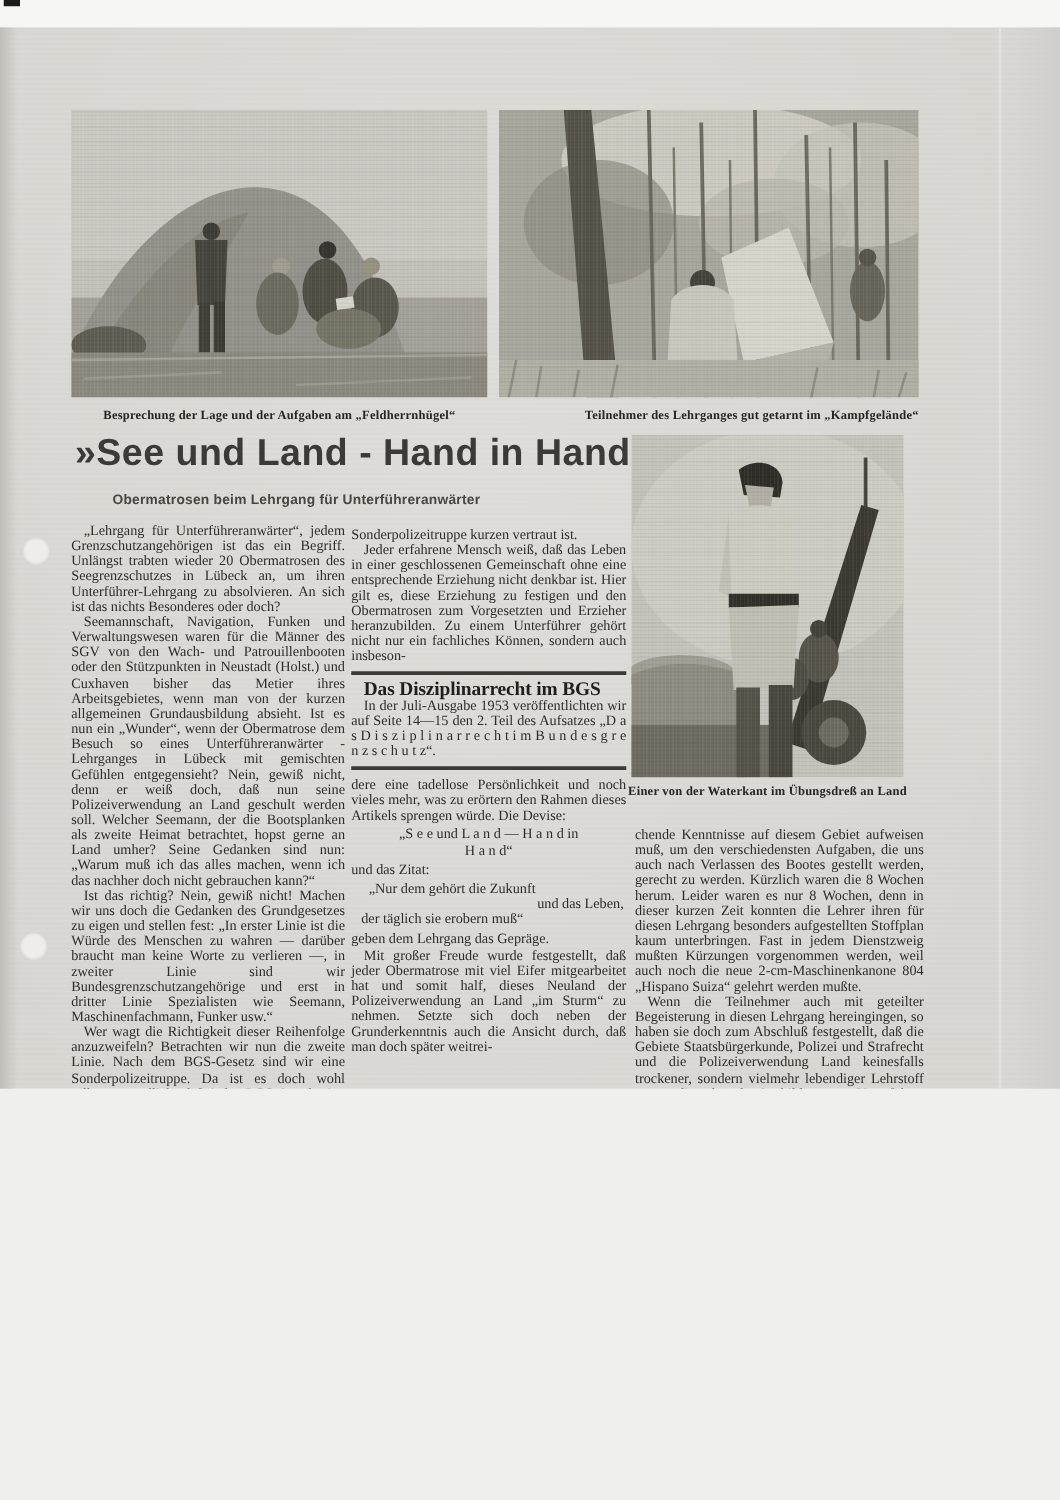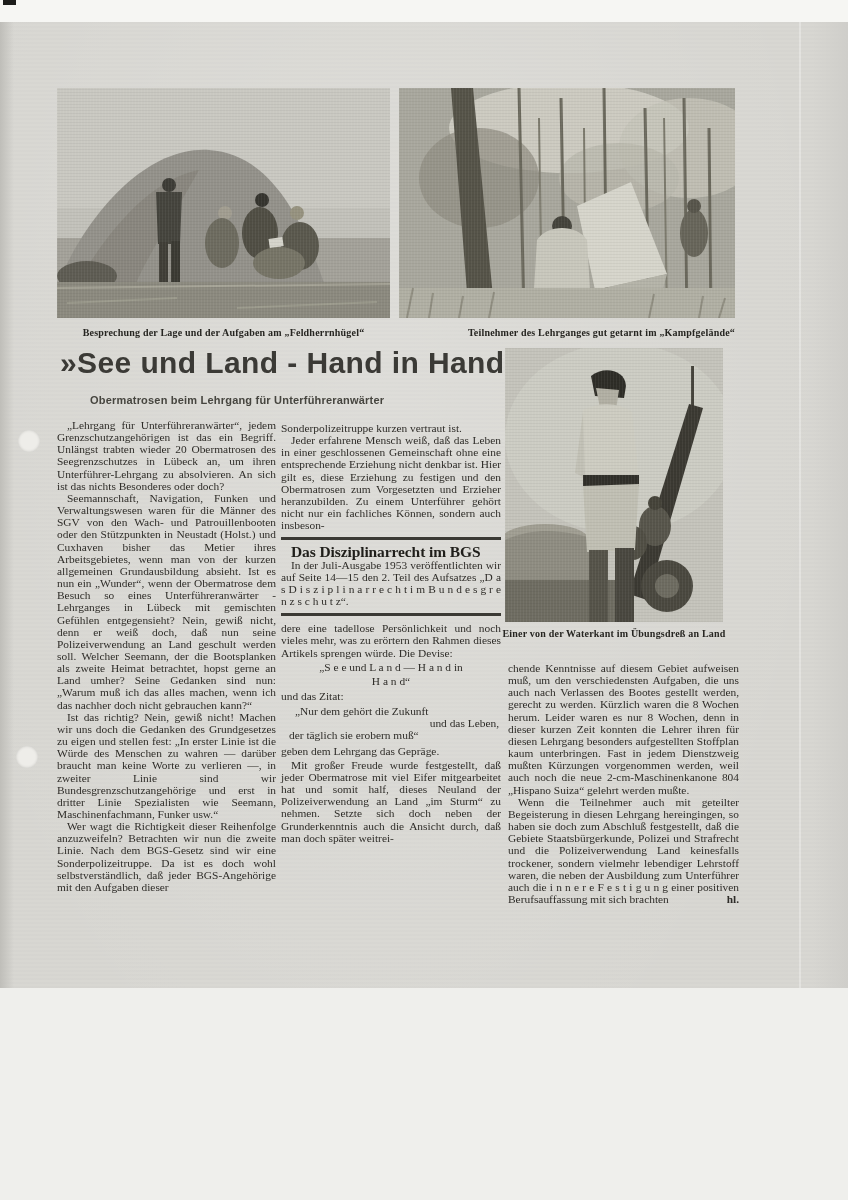--- a/index.html
+++ b/index.html
@@ -1,16 +1,16 @@
 <!DOCTYPE html>
 <html><head>
 <meta charset="utf-8">
 <style>
   html,body{margin:0;padding:0;background:#efefec;}
-  .stage{position:relative;width:848px;height:988px;background:#f4f4f1;overflow:hidden;
+  .stage{position:relative;width:848px;height:871px;background:#f4f4f1;overflow:hidden;
          font-family:"Liberation Serif",serif;color:#2e2c28;}
   .topstrip{position:absolute;left:0;top:0;width:848px;height:22px;background:#f6f6f3;}
   .scan-mark{position:absolute;left:3px;top:0;width:13px;height:5px;background:#1c1c1a;}
   .paper{position:absolute;left:0;top:22px;width:848px;height:1178px;background-color:#d8d7d2;
          background-image:
            linear-gradient(90deg,#bfbeb9 0,rgba(216,215,210,0) 14px),
            linear-gradient(270deg,#cfceca 0,rgba(216,215,210,0) 36px),
            radial-gradient(ellipse at 45% 30%,rgba(255,255,255,0.16),transparent 70%),
            repeating-linear-gradient(0deg,rgba(0,0,0,0.012) 0 2px,transparent 2px 4px);}
   .crease{position:absolute;left:799px;top:0;width:2px;height:1178px;background:rgba(255,255,255,0.30);}

